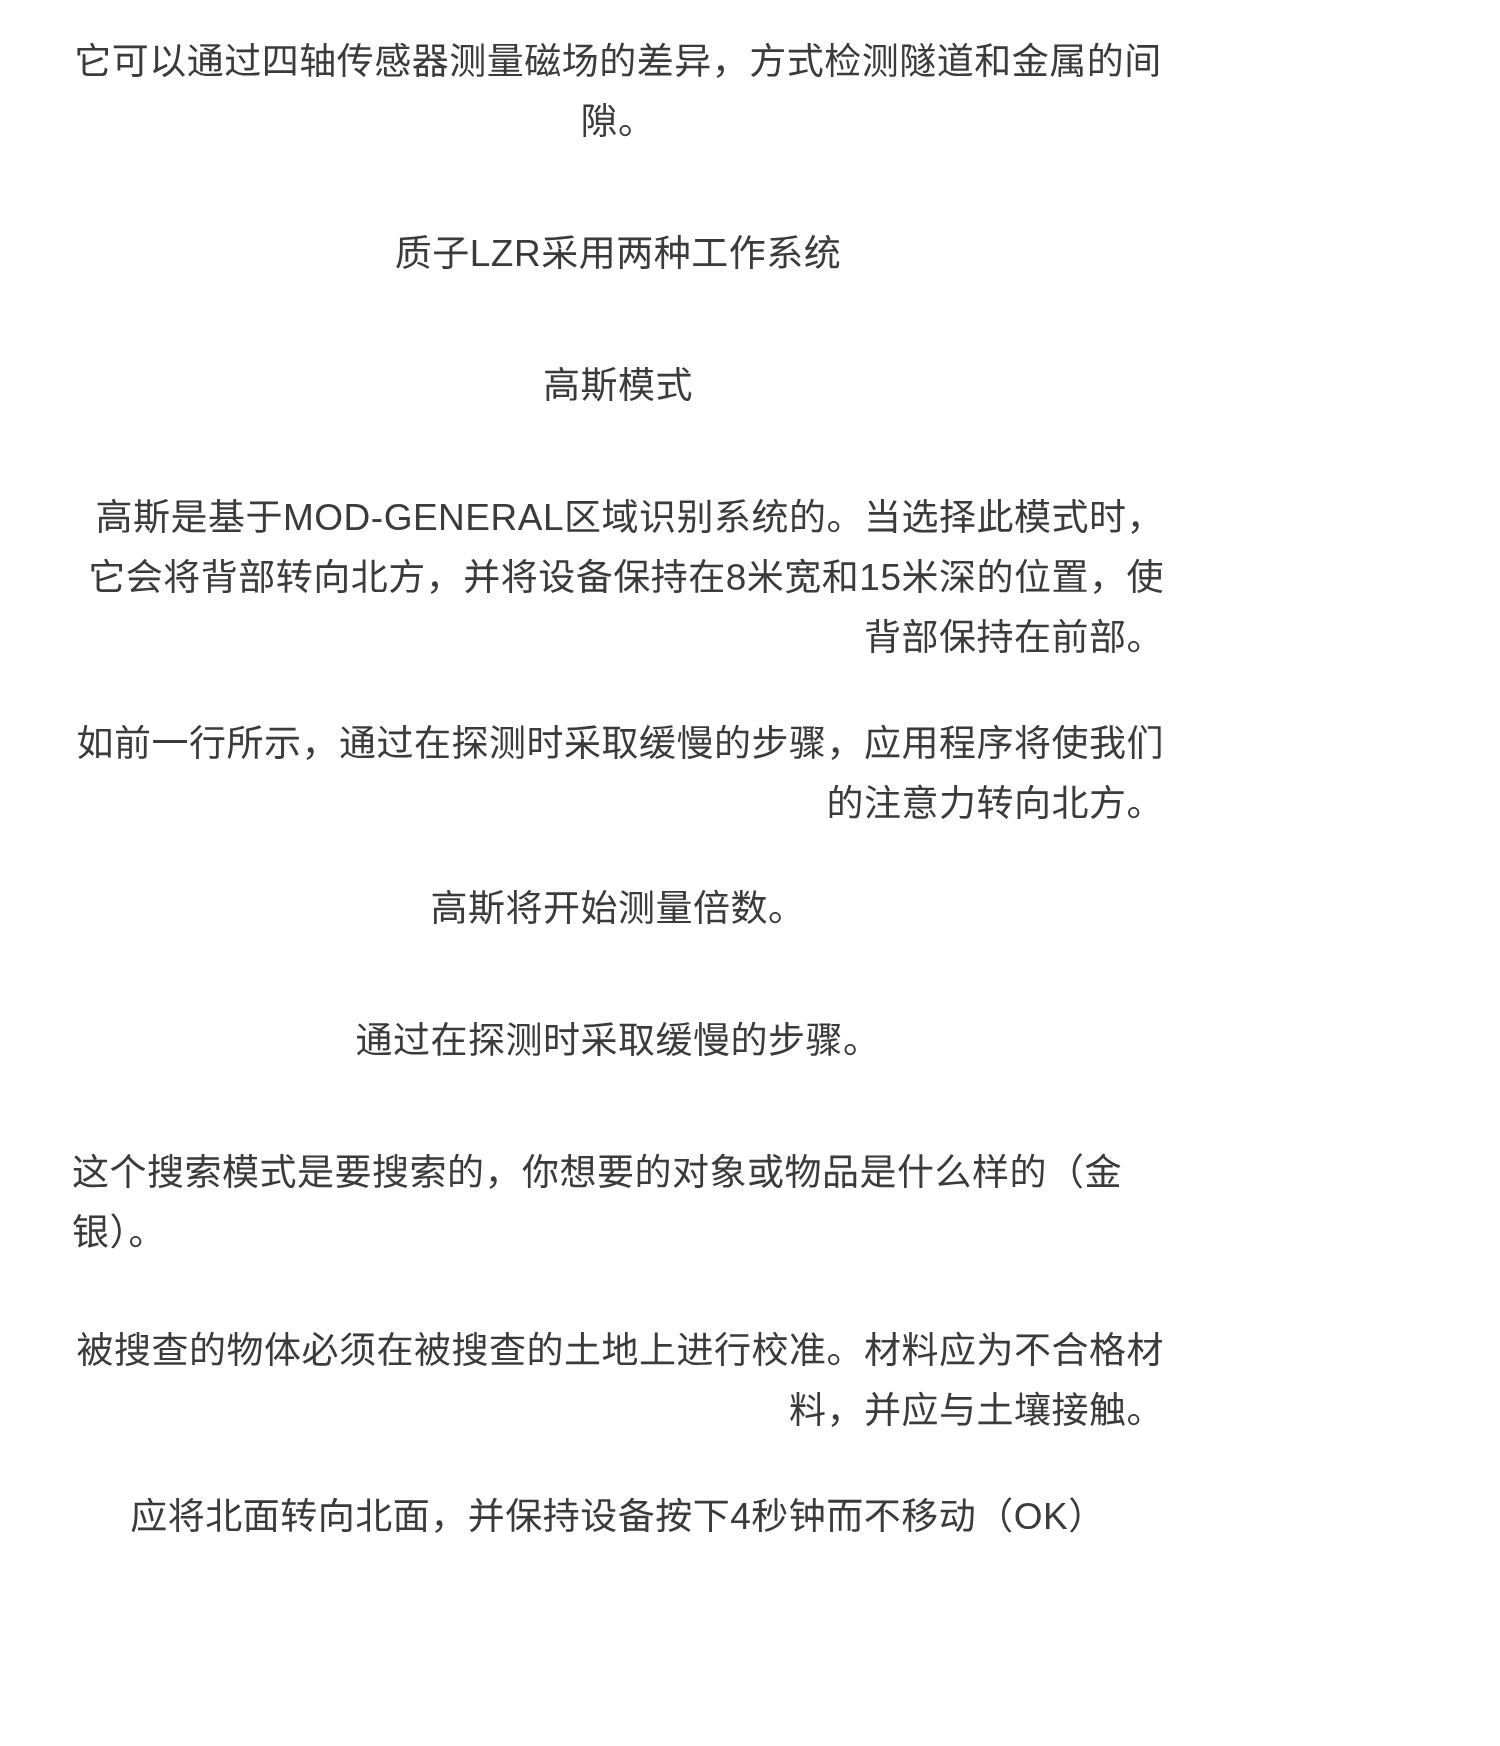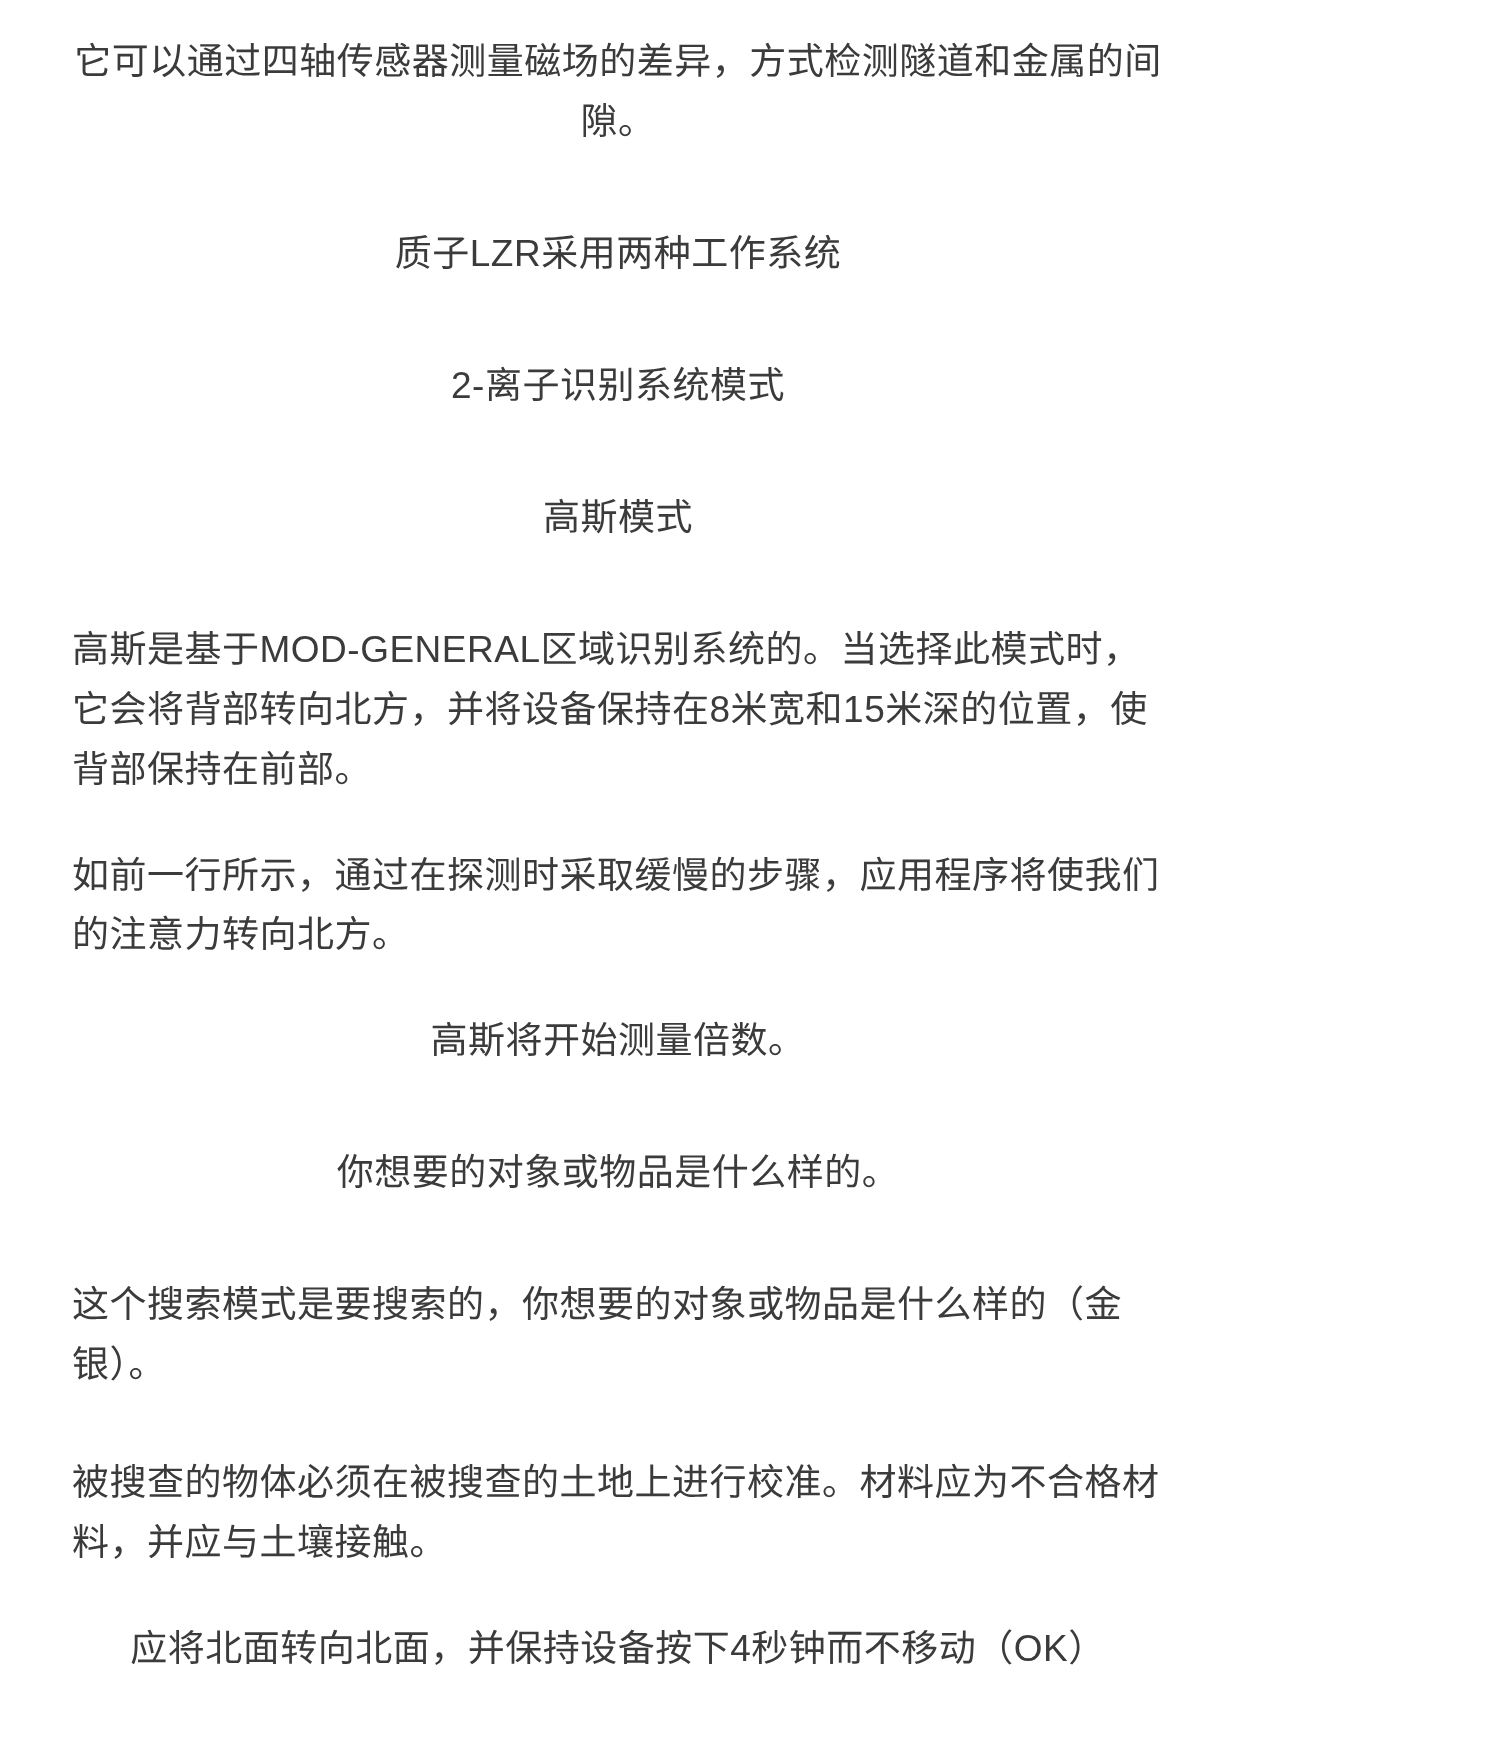--- a/index.html
+++ b/index.html
@@ -23,21 +23,21 @@
     font-size: 37px;
     line-height: 1.62;
     letter-spacing: 0.5px;
     color: #3b3b3b;
     margin: 0 0 46px 0;
     text-align: center;
   }
   .para.center {
   }
   .para.justify {
-    text-align: left;
+    text-align: right;
   }
   .para.first {
     margin-top: 10px;
     margin-bottom: 72px;
   }
   .para.spaced {
     margin-bottom: 72px;
   }
   .para.block {
     text-align: left;
@@ -53,31 +53,30 @@
 </head>
 <body>
 
 <div class="page">
 
   <p class="para first">它可以通过四轴传感器测量磁场的差异，方式检测隧道和金属的间隙。</p>
 
   <p class="para center spaced">质子LZR采用两种工作系统</p>
 
 
-  <p class="para center spaced">2-离子识别系统模式</p>
 
   <p class="para center spaced">高斯模式</p>
 
   <p class="para justify wide">高斯是基于MOD-GENERAL区域识别系统的。当选择此模式时，它会将背部转向北方，并将设备保持在8米宽和15米深的位置，使背部保持在前部。</p>
 
   <p class="para justify wide">如前一行所示，通过在探测时采取缓慢的步骤，应用程序将使我们的注意力转向北方。</p>
 
   <p class="para center spaced">高斯将开始测量倍数。</p>
 
-  <p class="para center spaced">你想要的对象或物品是什么样的。</p>
+  <p class="para center spaced">通过在探测时采取缓慢的步骤。</p>
 
   <p class="para center block">这个搜索模式是要搜索的，你想要的对象或物品是什么样的（金银）。</p>
 
   <p class="para justify wide">被搜查的物体必须在被搜查的土地上进行校准。材料应为不合格材料，并应与土壤接触。</p>
 
   <p class="para center tight">应将北面转向北面，并保持设备按下4秒钟而不移动（OK）</p>
 
 </div>
 
 </body></html>

